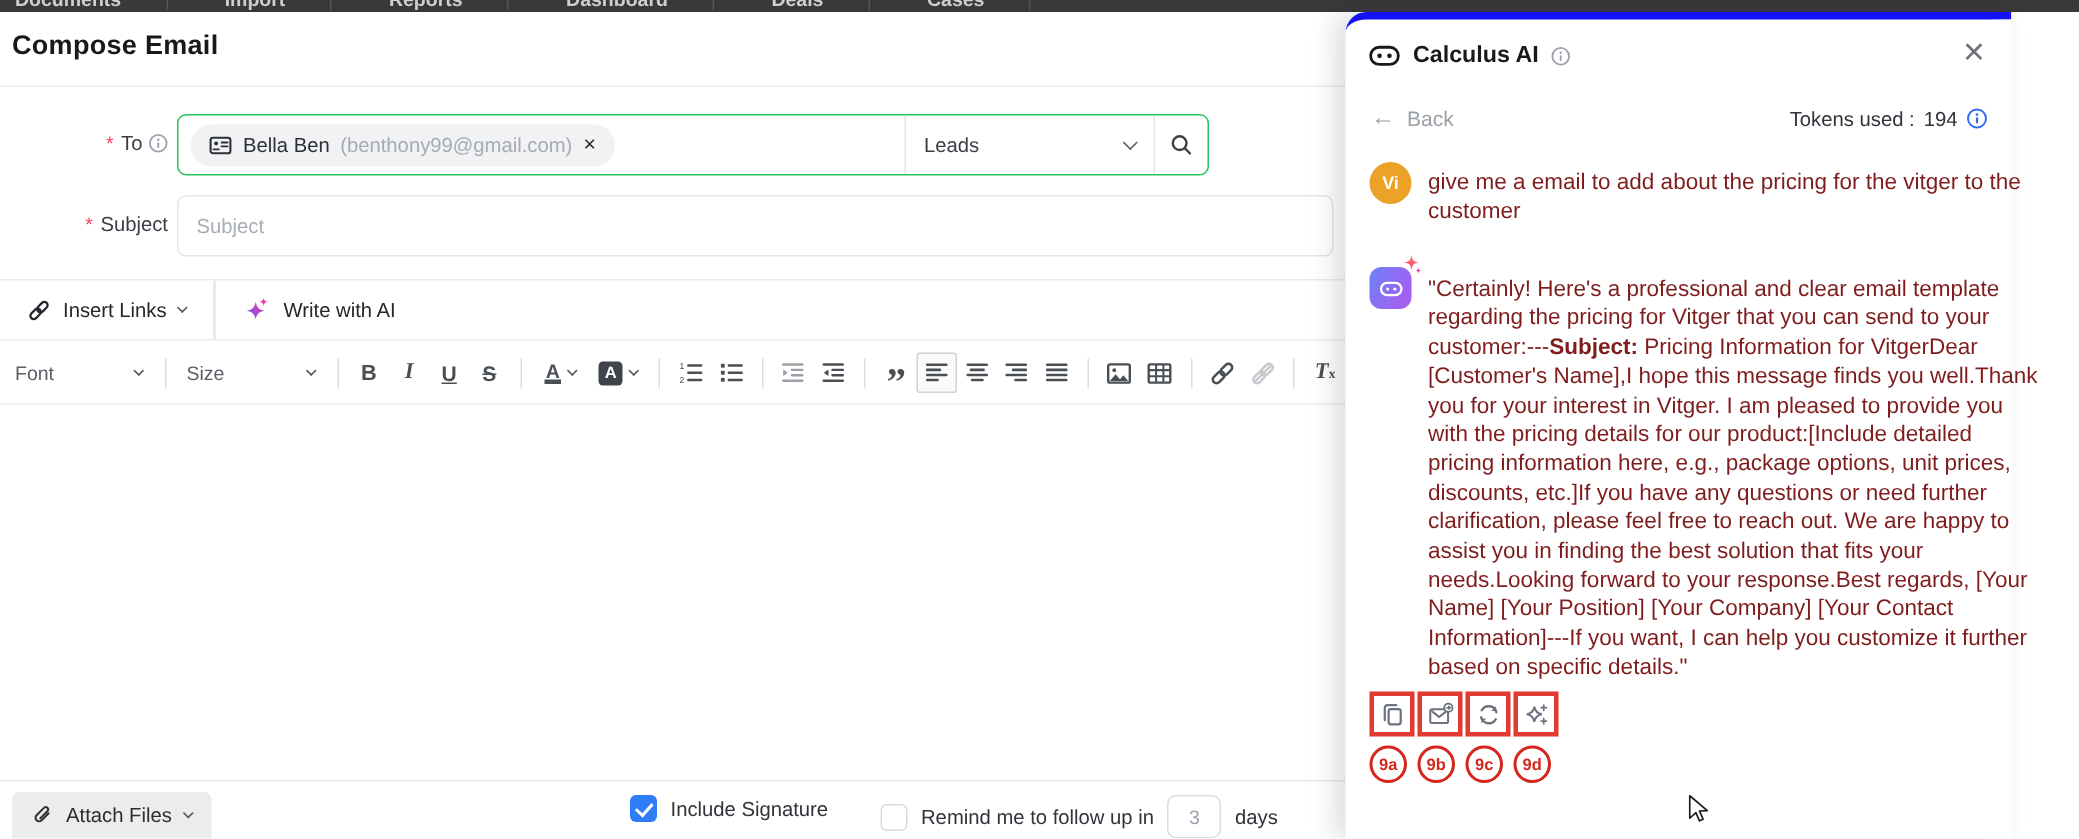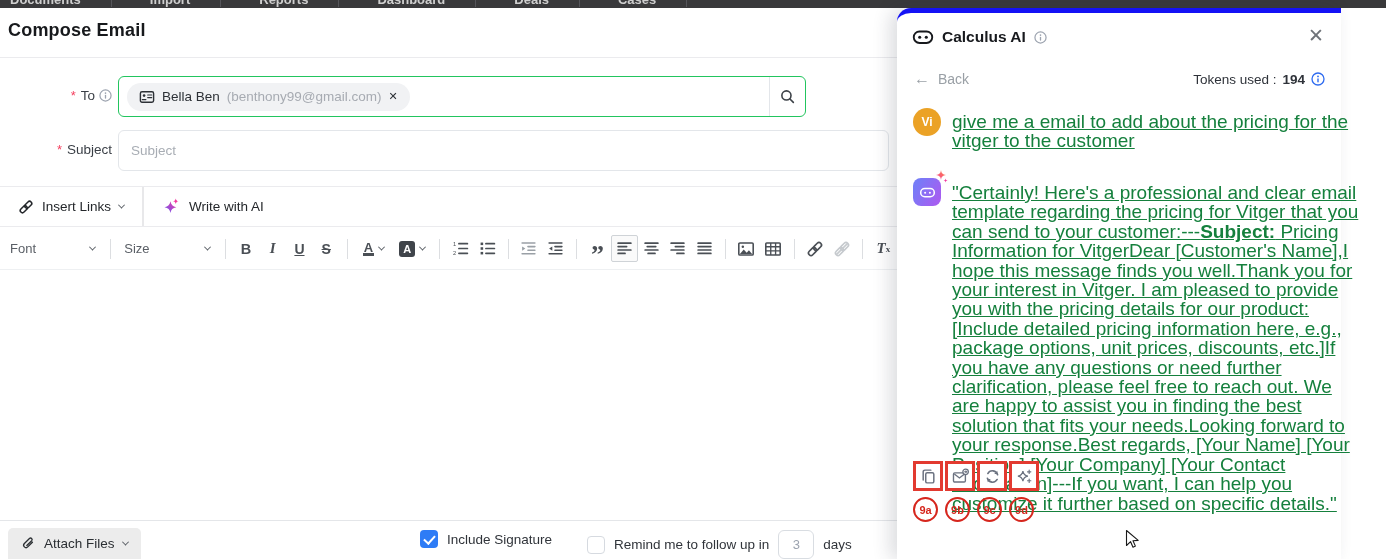--- a/index.html
+++ b/index.html
@@ -65,25 +65,25 @@
   .days-input { width:36px; height:29px; border:1px solid #d9dde2; border-radius:6px; text-align:center; font-size:13px; color:#9ca3af; font-family:inherit; outline:none; }
 
   
   .ai-panel { position:absolute; left:897px; top:8px; width:444px; height:551px; background:#fff; border-top:5px solid #1412f5; border-top-left-radius:14px; box-shadow:-7px 0 18px rgba(40,45,60,.16); z-index:10; }
   .ai-head { position:absolute; left:15px; top:13px; display:flex; align-items:center; gap:8px; }
   .ai-title { font-size:15.5px; font-weight:700; color:#17191d; }
   .ai-close { position:absolute; right:17px; top:13px; font-size:19px; color:#6f7379; cursor:pointer; line-height:1; }
   .ai-subrow { position:absolute; left:17px; right:16px; top:57px; display:flex; justify-content:space-between; align-items:center; }
   .back-link { display:flex; align-items:center; gap:8px; color:#9aa0a6; font-size:14px; cursor:pointer; }
   .tokens { display:flex; align-items:center; gap:6px; font-size:13.5px; color:#2f333a; }
-  .tokens b { font-weight:700;text-align:center; }
+  .tokens b { font-weight:400;text-align:center; }
 
   .msg { position:absolute; left:16px; display:flex; gap:11px; }
   .avatar-user { width:28px; height:28px; border-radius:50%; background:#eba226; color:#fff; font-size:12px; font-weight:700; display:flex; align-items:center; justify-content:center; flex:none; }
-  .msg-text { width:410px; font-size:19px; line-height:19.4px; color:#15803d;text-decoration:underline; }
+  .msg-text { width:410px; font-size:15px; line-height:19.4px; color:#7f1d1d; }
   .avatar-ai { width:28px; height:28px; border-radius:8px; background:linear-gradient(120deg,#767cf7 15%,#a55ef1 85%); position:relative; flex:none; display:flex; align-items:center; justify-content:center; }
   .avatar-ai .spark { position:absolute; top:-9px; right:-8px; }
 
   .ai-actions { position:absolute; left:16px; top:448px; display:flex; gap:2px; }
   .act-btn { width:30px; height:30px; border:3px solid #e23a30; background:#fff; display:flex; align-items:center; justify-content:center; cursor:pointer; }
   .ai-badges { position:absolute; left:16px; top:484px; display:flex; gap:7px; }
   .badge { width:25px; height:25px; border:2.5px solid #d6261d; border-radius:50%; color:#d6261d; font-size:11px; font-weight:800; display:flex; align-items:center; justify-content:center; }
 
   .cursor { position:absolute; left:1125px; top:529px; z-index:20; }
   svg { display:block; }
@@ -123,20 +123,24 @@
         <svg width="16" height="16" viewBox="0 0 16 16">
             <rect x="1.4" y="2.8" width="13.2" height="10.4" rx="1.6" fill="none" stroke="#2d3136" stroke-width="1.4"></rect>
             <circle cx="5.1" cy="6.6" r="1.3" fill="#2d3136"></circle>
             <path d="M3.3 10.6h3.6" stroke="#2d3136" stroke-width="1.2" stroke-linecap="round"></path>
             <path d="M8.7 6h4M8.7 8.6h4" stroke="#2d3136" stroke-width="1.2" stroke-linecap="round"></path>
           </svg>
         <span class="cname">Bella Ben</span>
         <span class="cemail">(benthony99@gmail.com)</span>
         <span class="cx">✕</span>
       </span>
+    </div>
+    <div class="to-cell-select">
+      <span>Leads</span>
+      <span class="chev"></span>
     </div>
     <div class="to-cell-search">
       <svg width="17" height="17" viewBox="0 0 16 16">
           <circle cx="7" cy="7" r="4.3" fill="none" stroke="#3c4147" stroke-width="1.5"></circle>
           <path d="M10.3 10.3l3.2 3.2" stroke="#3c4147" stroke-width="1.5" stroke-linecap="round"></path>
         </svg>
     </div>
   </div>
 
   <div class="field-label" style="left:0; top:134px;">

